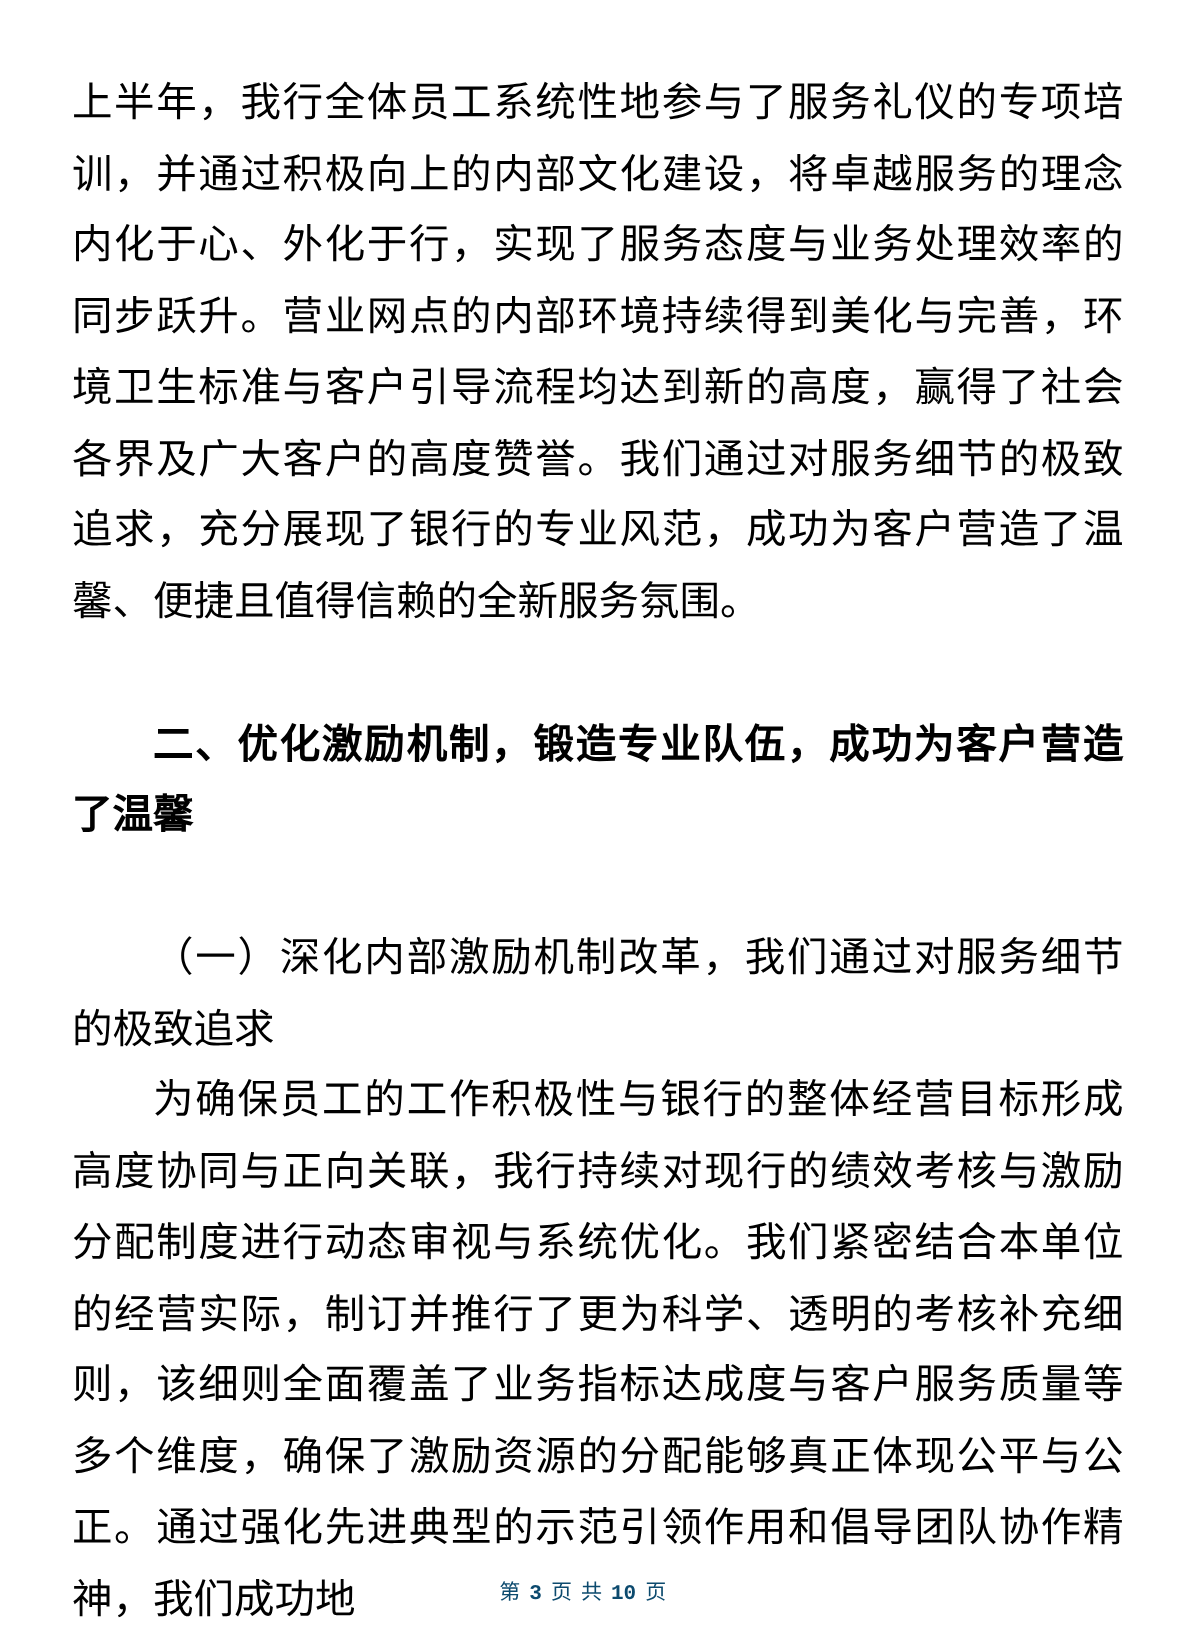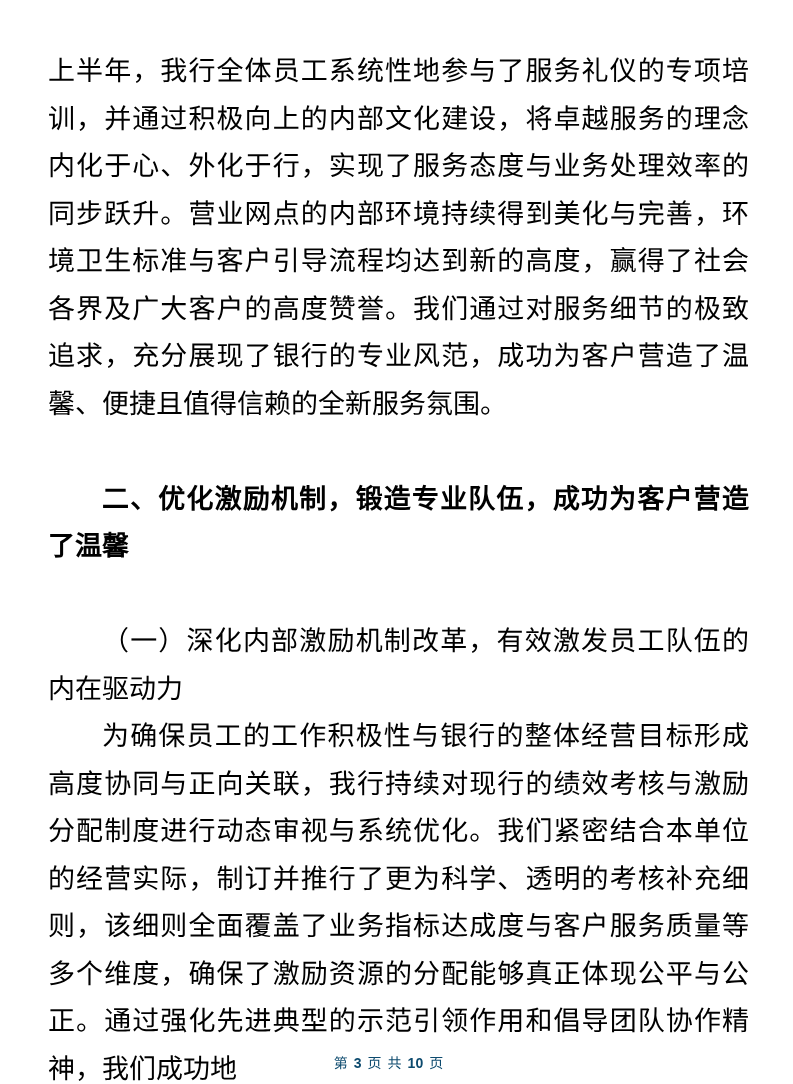--- a/index.html
+++ b/index.html
@@ -7,21 +7,21 @@
     padding: 0;
     background: #ffffff;
   }
   .page {
     position: relative;
     width: 777px;
     height: 1084px;
     background: #ffffff;
     overflow: hidden;
     color: #000000;
-    font-family: Liberation Sans, sans-serif;
+    font-family: Liberation Mono, monospace;
     border-radius: 19px;
   }
   .content {
     position: absolute;
     left: 48px;
     top: 48px;
     width: 701px;
   }
   .body-text, .heading, .subheading {
     margin: 0;
@@ -61,21 +61,21 @@
 </style>
 </head>
 <body>
 
 <div class="page">
   <div class="content">
     <p class="body-text">上半年，我行全体员工系统性地参与了服务礼仪的专项培训，并通过积极向上的内部文化建设，将卓越服务的理念内化于心、外化于行，实现了服务态度与业务处理效率的同步跃升。营业网点的内部环境持续得到美化与完善，环境卫生标准与客户引导流程均达到新的高度，赢得了社会各界及广大客户的高度赞誉。我们通过对服务细节的极致追求，充分展现了银行的专业风范，成功为客户营造了温馨、便捷且值得信赖的全新服务氛围。</p>
 
     <h2 class="heading indent-2em">二、优化激励机制，锻造专业队伍，成功为客户营造了温馨</h2>
 
-    <h3 class="subheading indent-2em">（一）深化内部激励机制改革，有效激发员工队伍的内在驱动力</h3>
+    <h3 class="subheading indent-2em">（一）深化内部激励机制改革，我们通过对服务细节的极致追求</h3>
 
     <p class="body-text indent-2em">为确保员工的工作积极性与银行的整体经营目标形成高度协同与正向关联，我行持续对现行的绩效考核与激励分配制度进行动态审视与系统优化。我们紧密结合本单位的经营实际，制订并推行了更为科学、透明的考核补充细则，该细则全面覆盖了业务指标达成度与客户服务质量等多个维度，确保了激励资源的分配能够真正体现公平与公正。通过强化先进典型的示范引领作用和倡导团队协作精神，我们成功地</p>
   </div>
 
   <div class="footer">
     <span>第</span><span class="num">3</span><span>页</span><span>共</span><span class="num">10</span><span>页</span>
   </div>
 </div>
 
 </body></html>

